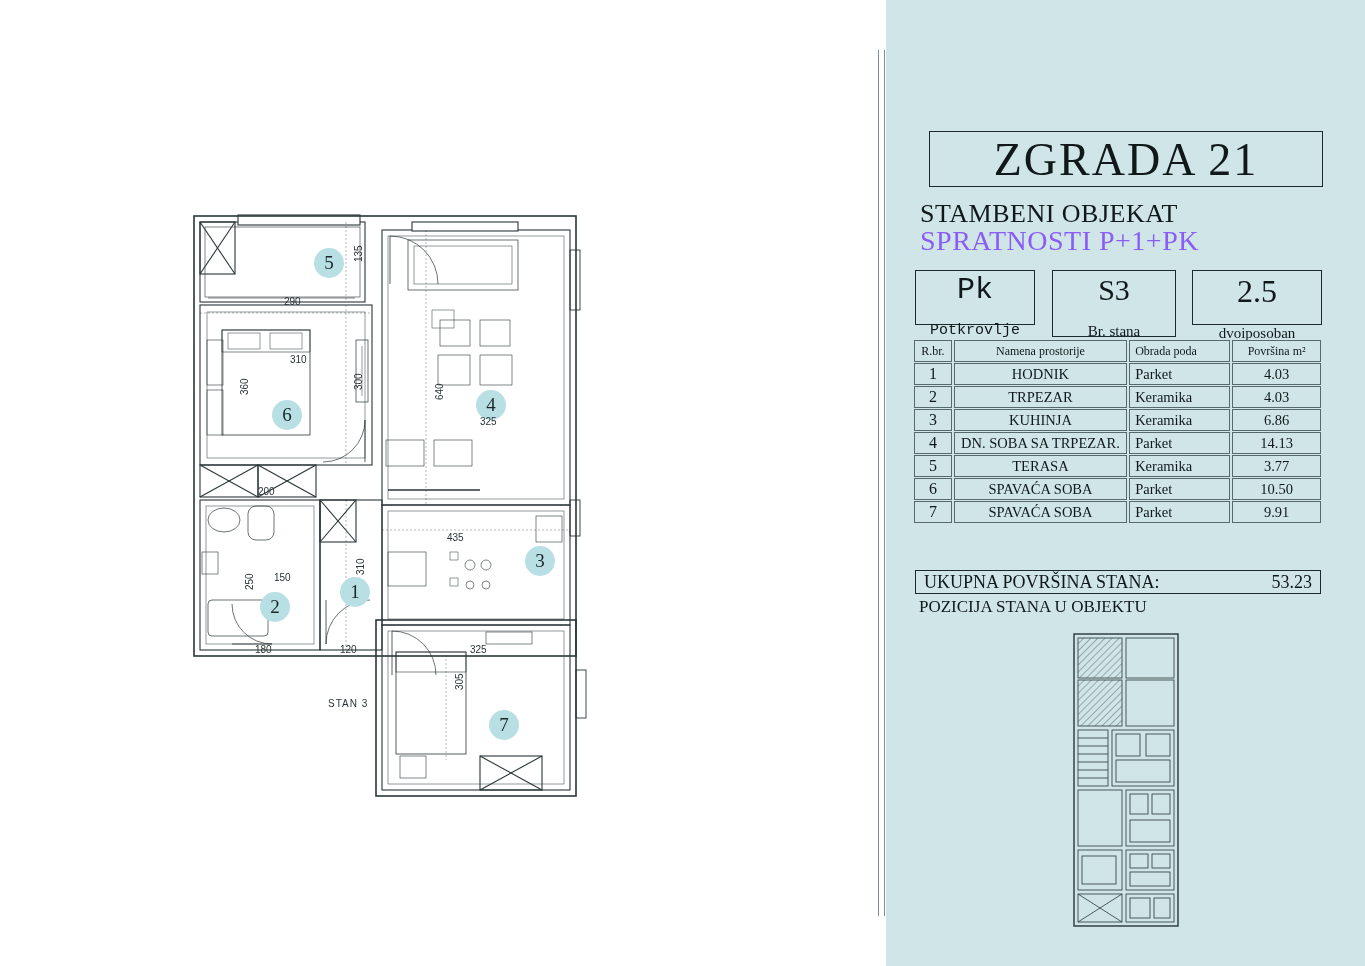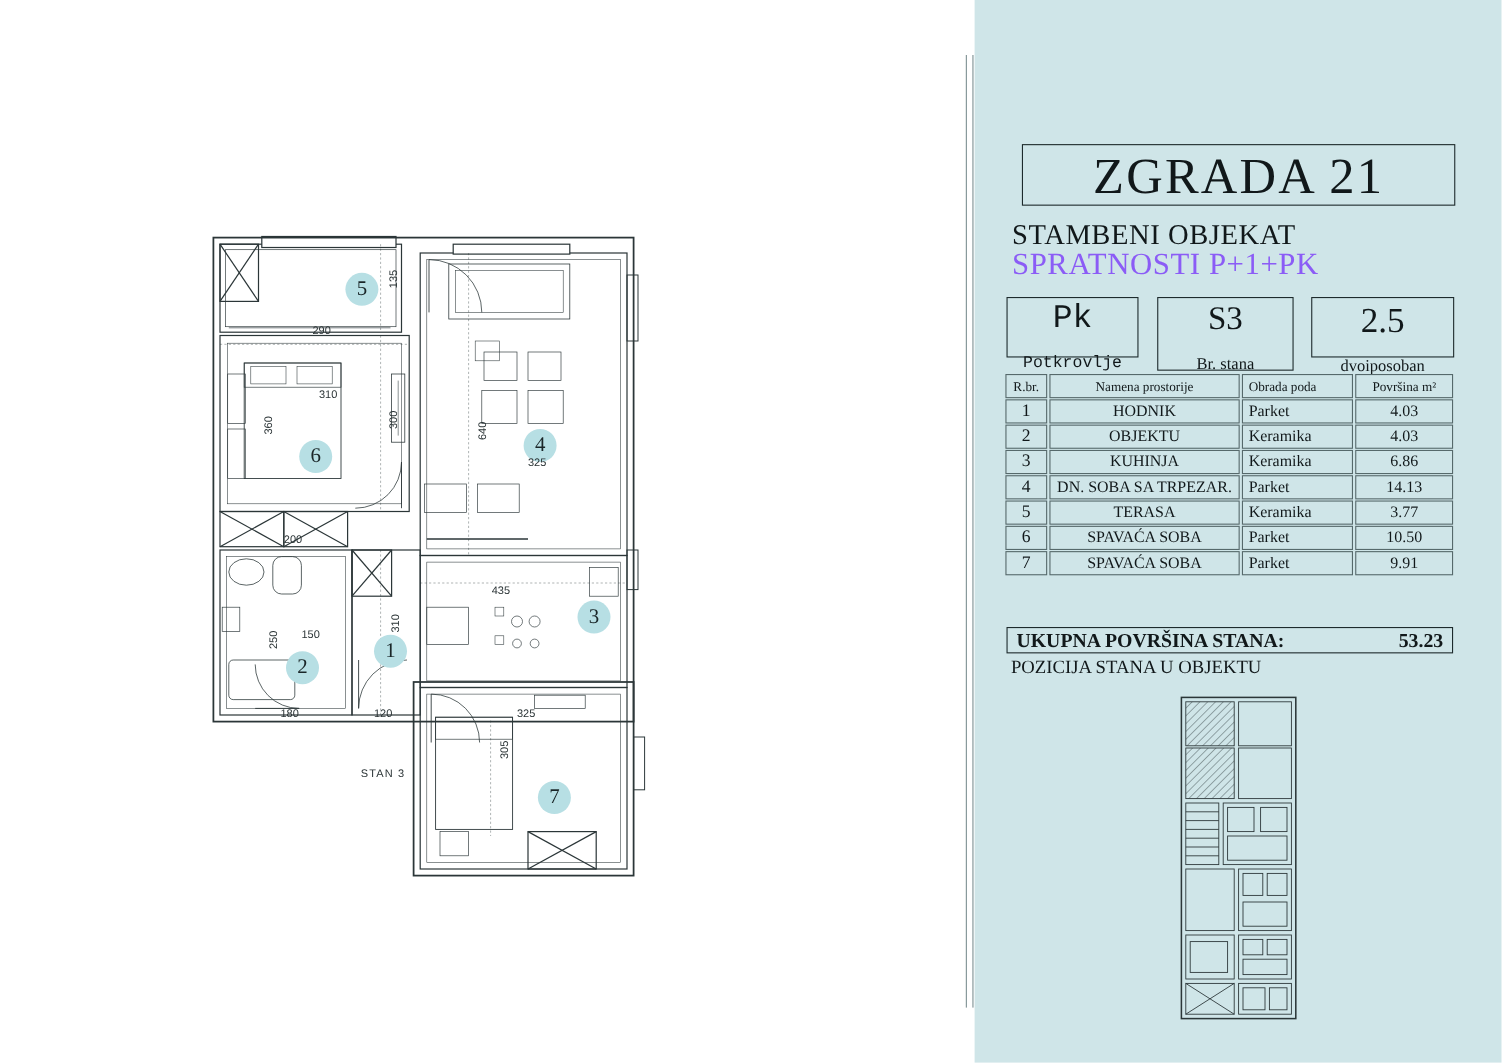--- a/index.html
+++ b/index.html
@@ -137,21 +137,21 @@
     top: 570px;
     width: 406px;
     height: 24px;
     box-sizing: border-box;
     border: 1px solid #1d2a2c;
     display: flex;
     align-items: center;
     justify-content: space-between;
     padding: 0 8px;
     font-size: 18px;
-    font-weight: bold;
+    font-weight: normal;
     color: #11181a;
   }
   #position-label {
     position: absolute;
     left: 919px;
     top: 597px;
     font-size: 17px;
     color: #11181a;
   }
 
@@ -395,21 +395,21 @@
   </thead>
   <tbody id="room-table-body">
       <tr>
         <td class="col-num">1</td>
         <td class="col-name">HODNIK</td>
         <td class="col-floor">Parket</td>
         <td class="col-area">4.03</td>
       </tr>
       <tr>
         <td class="col-num">2</td>
-        <td class="col-name">OBJEKTU</td>
+        <td class="col-name">TRPEZAR</td>
         <td class="col-floor">Keramika</td>
         <td class="col-area">4.03</td>
       </tr>
       <tr>
         <td class="col-num">3</td>
         <td class="col-name">KUHINJA</td>
         <td class="col-floor">Keramika</td>
         <td class="col-area">6.86</td>
       </tr>
       <tr>

